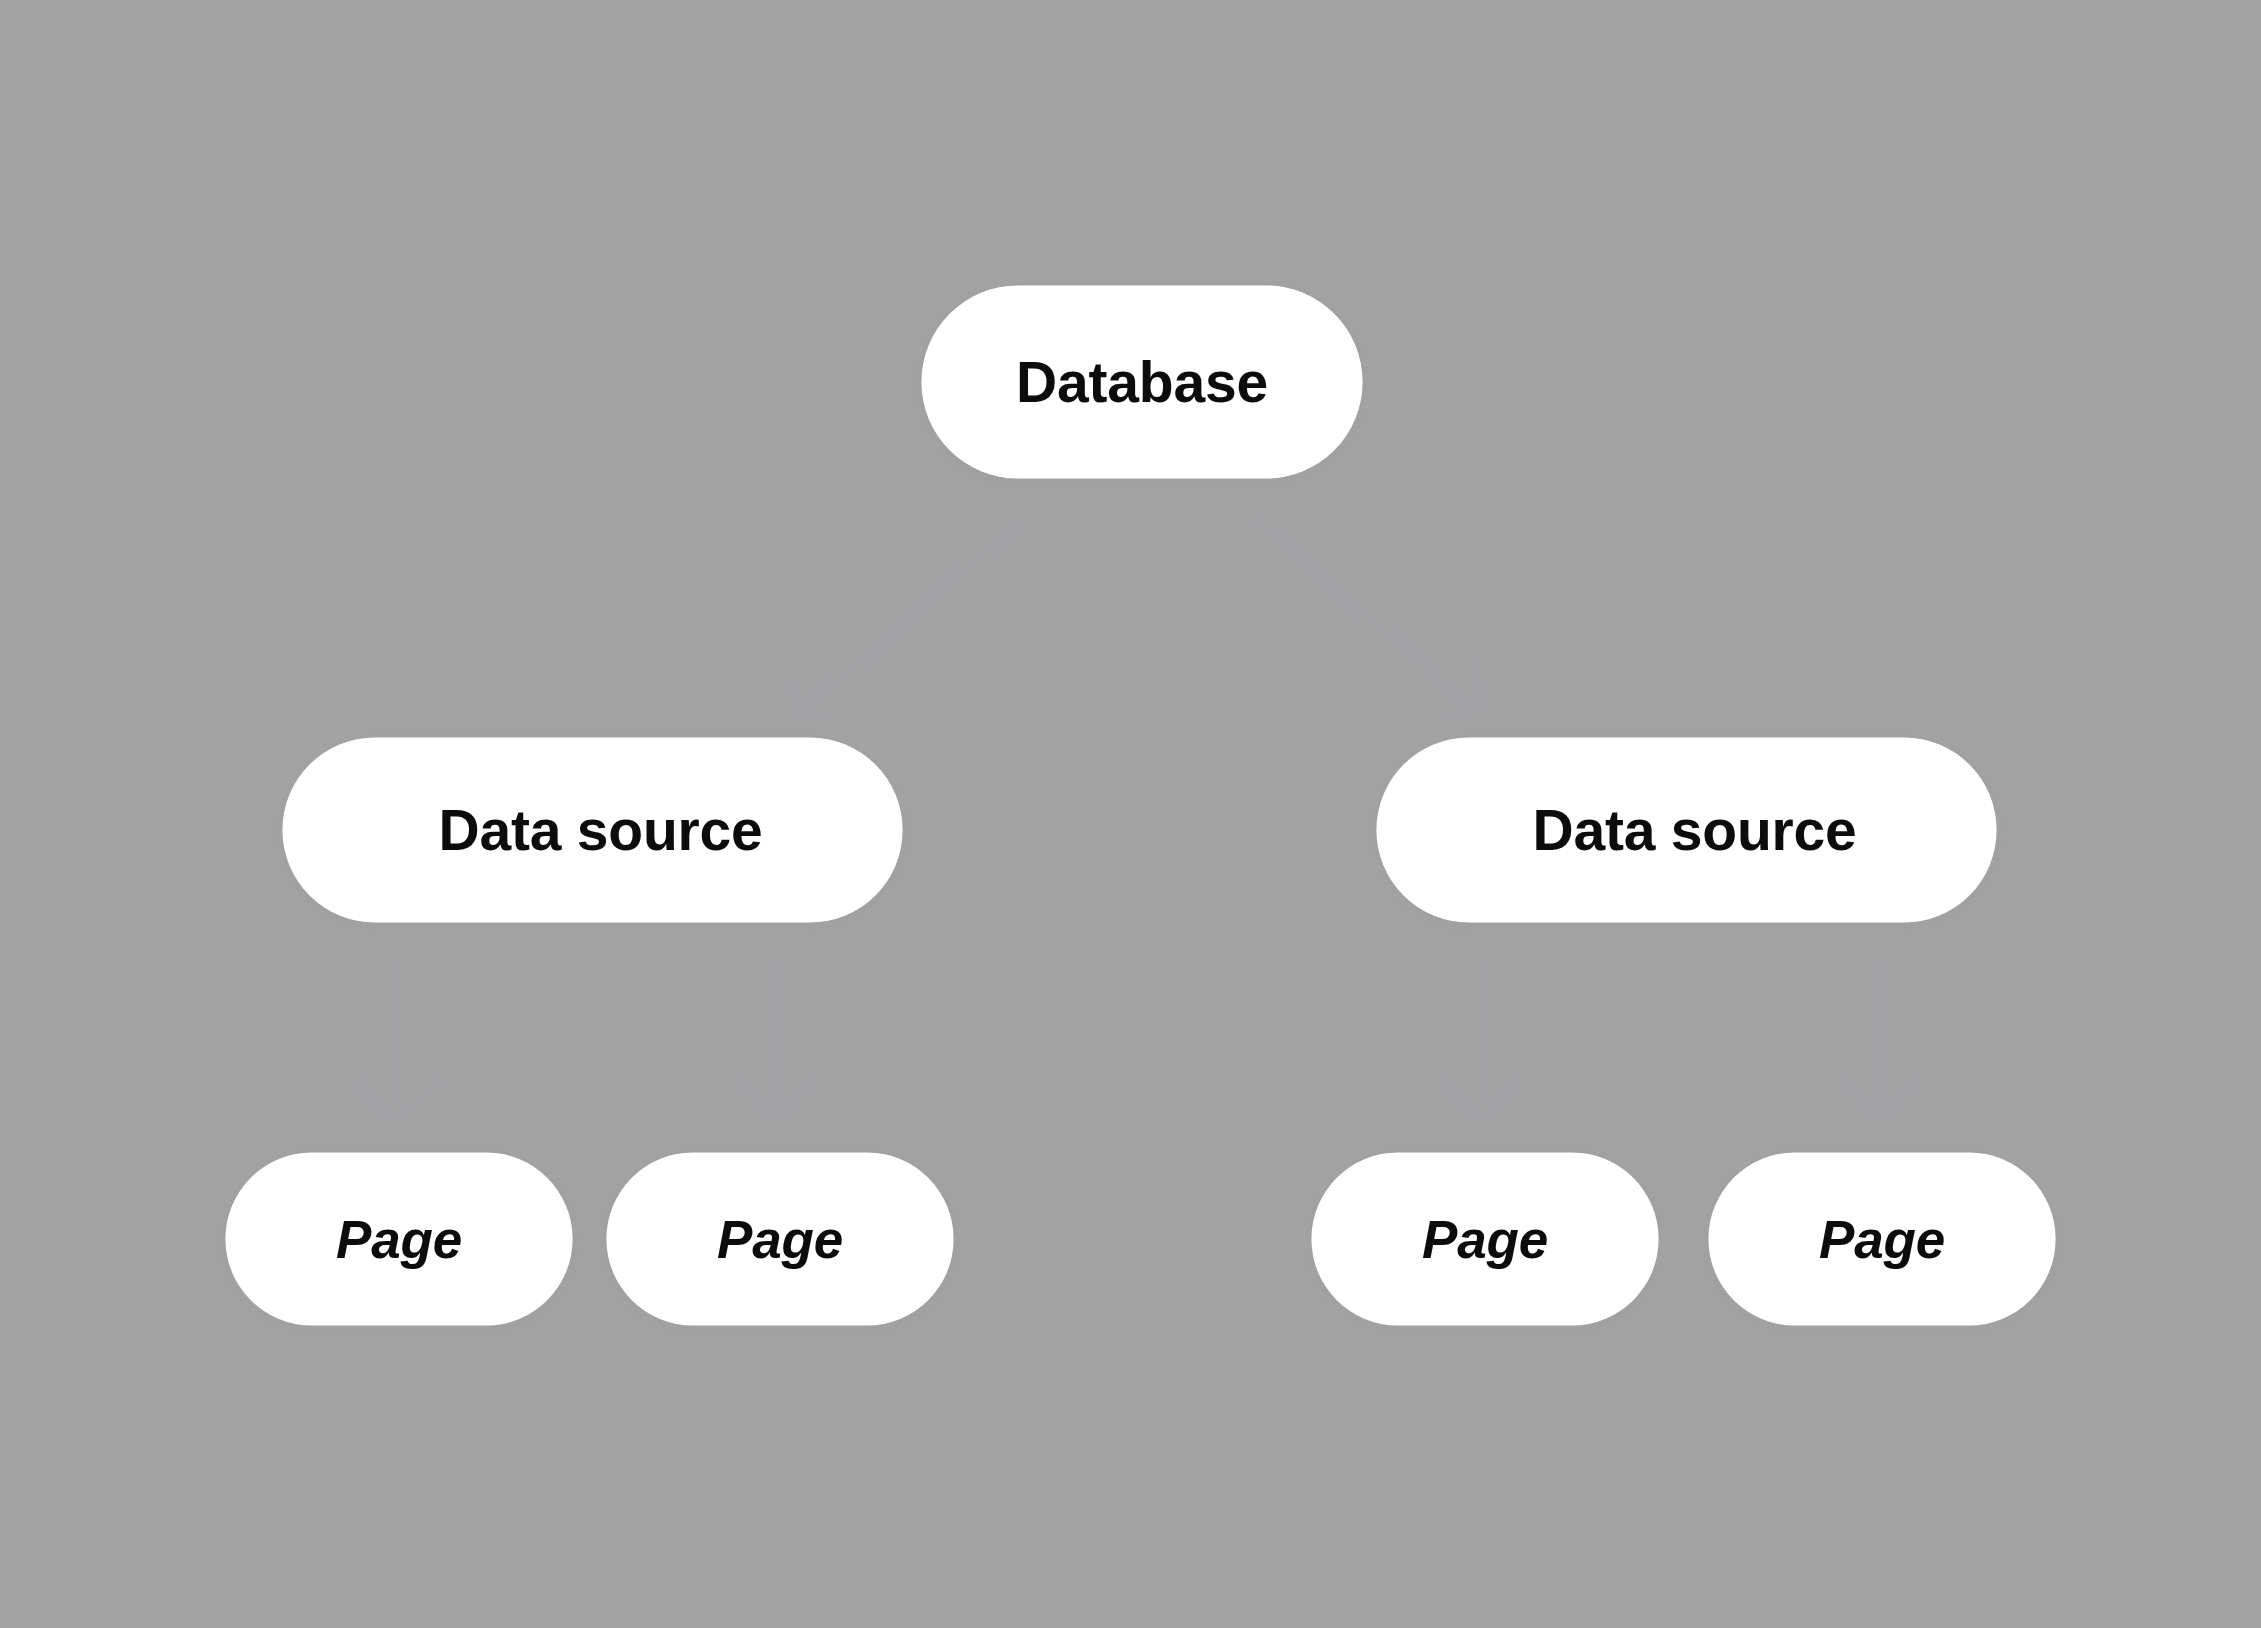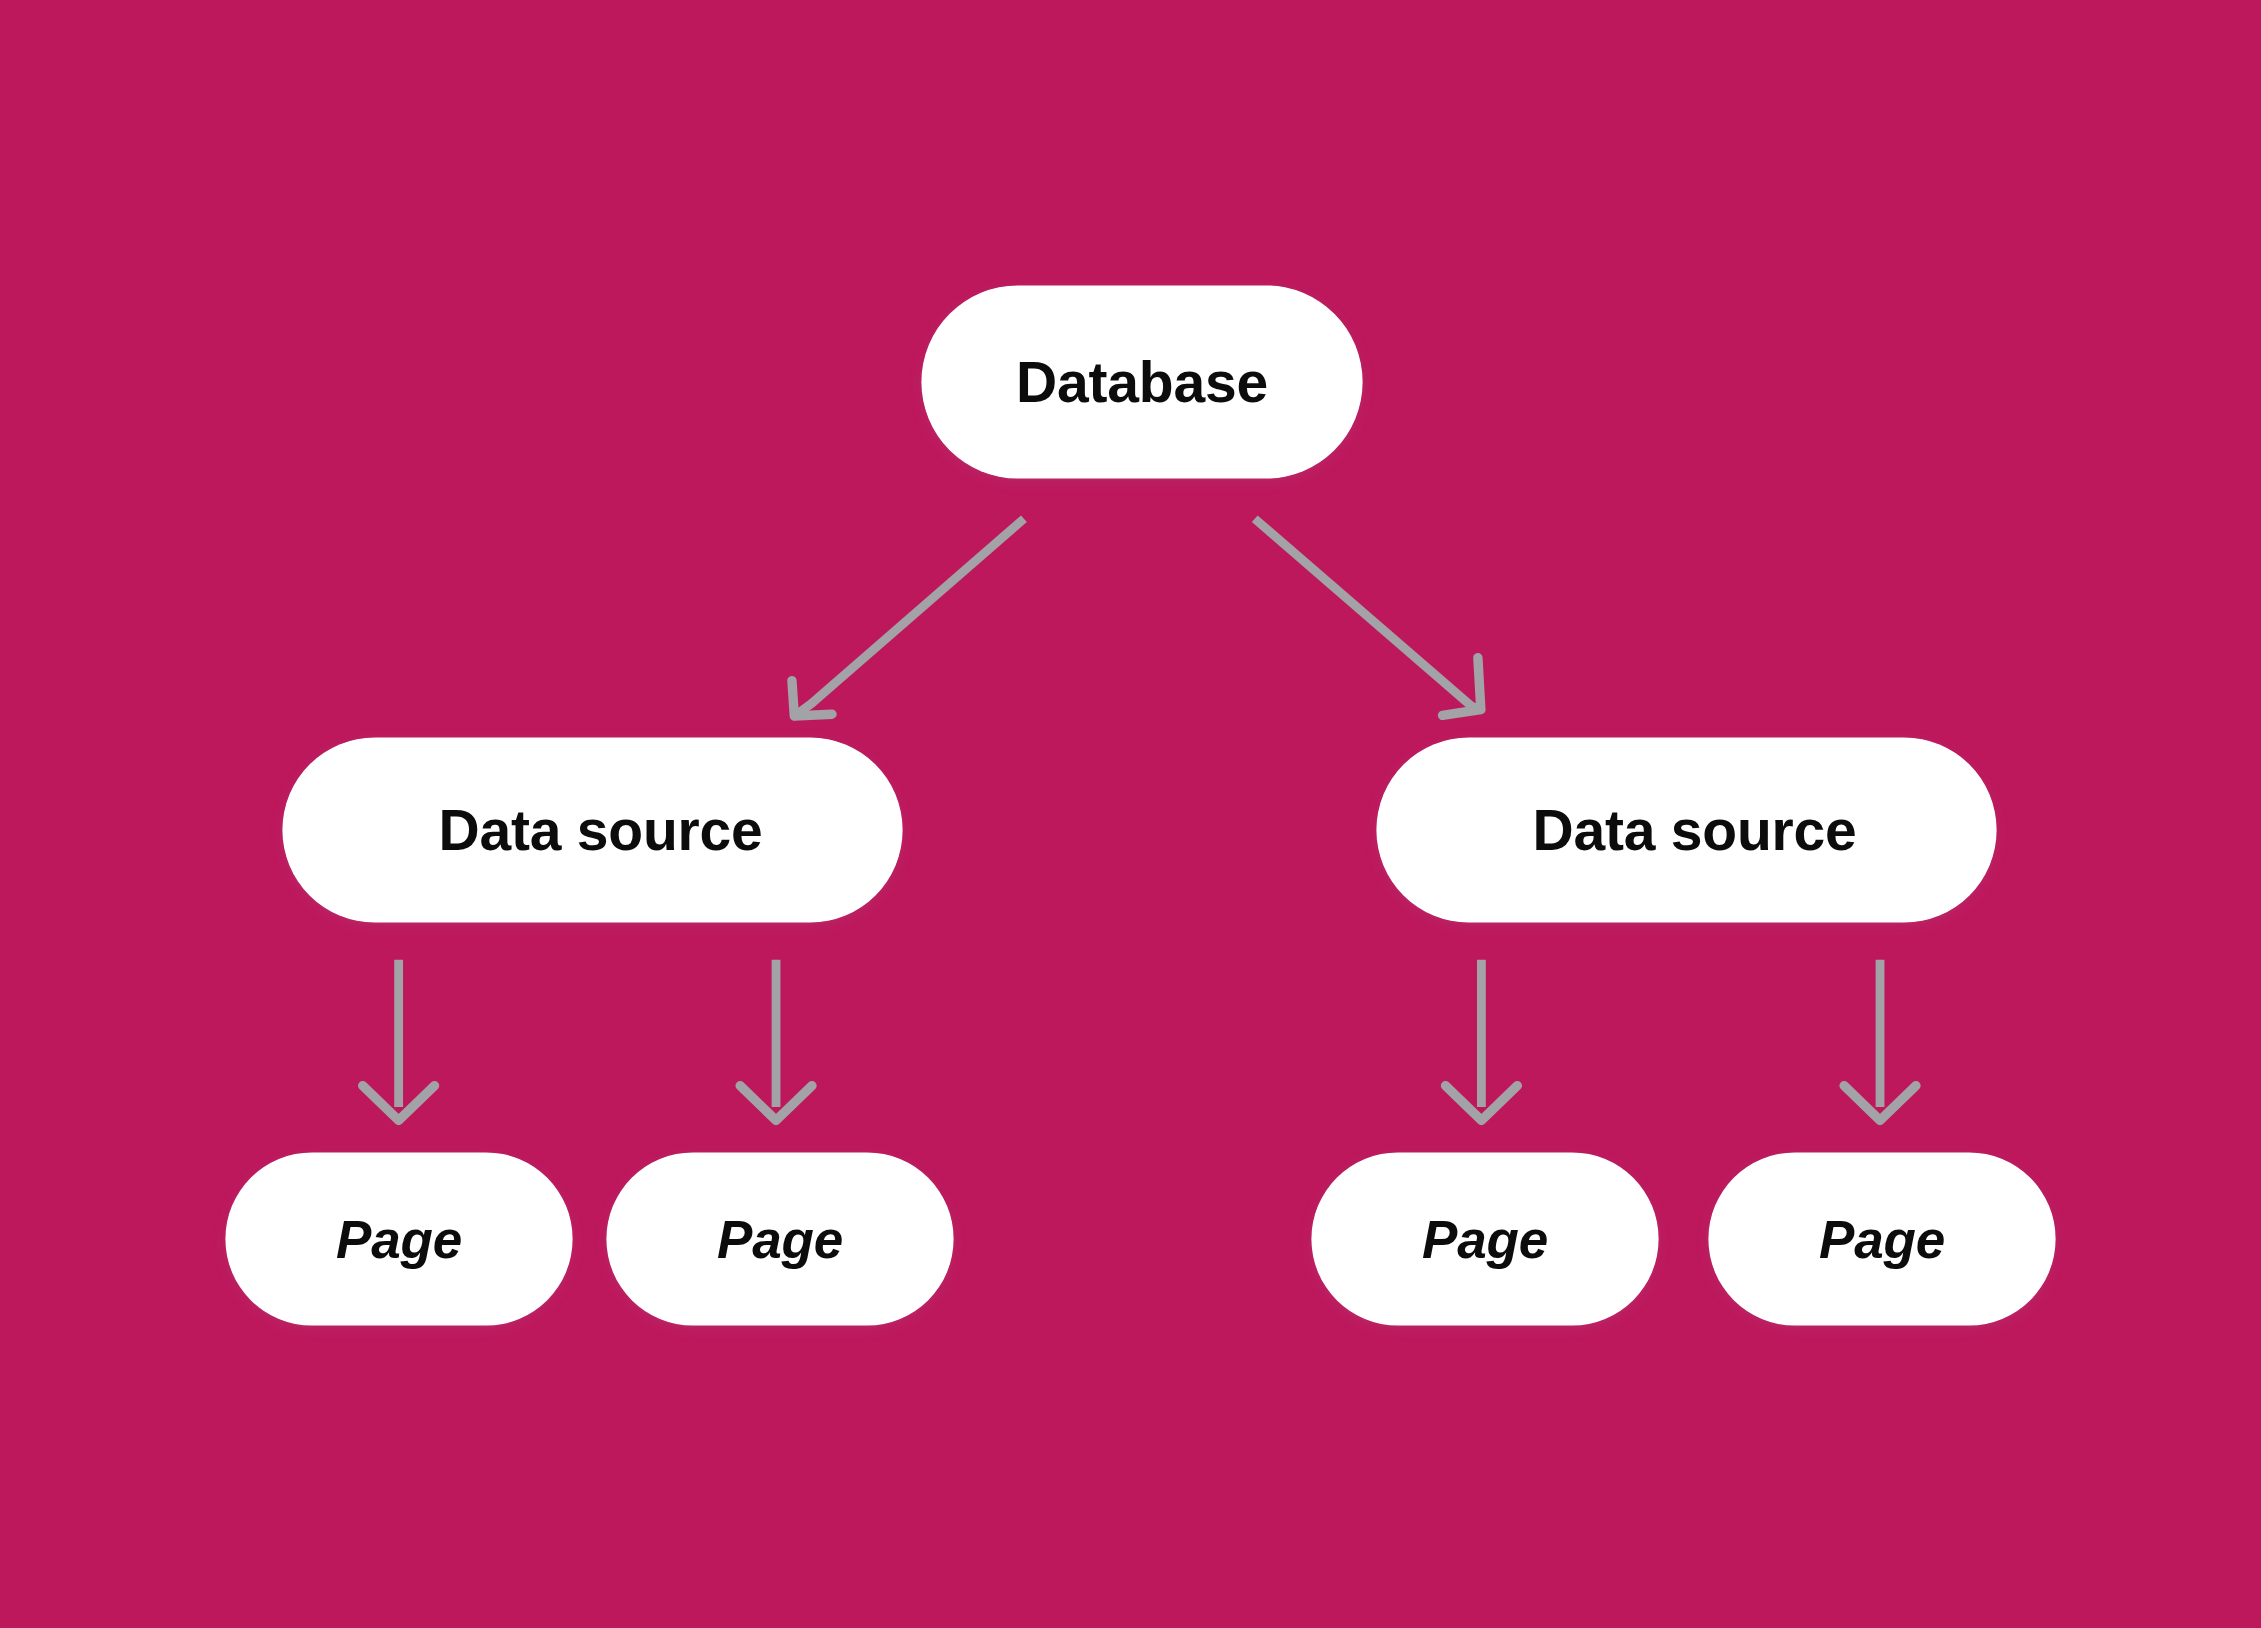--- a/index.html
+++ b/index.html
@@ -11,21 +11,21 @@
     width: 2261px;
     height: 1628px;
     background: #f7f6f8;
     font-family: "Liberation Sans", "DejaVu Sans", sans-serif;
     overflow: hidden;
   }
   #diagram-canvas {
     position: relative;
     width: 2261px;
     height: 1628px;
-    background: #be185d;
+    background: #a3a3a3;
   }
   #edge-layer {
     position: absolute;
     inset: 0;
     width: 2261px;
     height: 1628px;
     pointer-events: none;
   }
   #node-layer {
     position: absolute;

